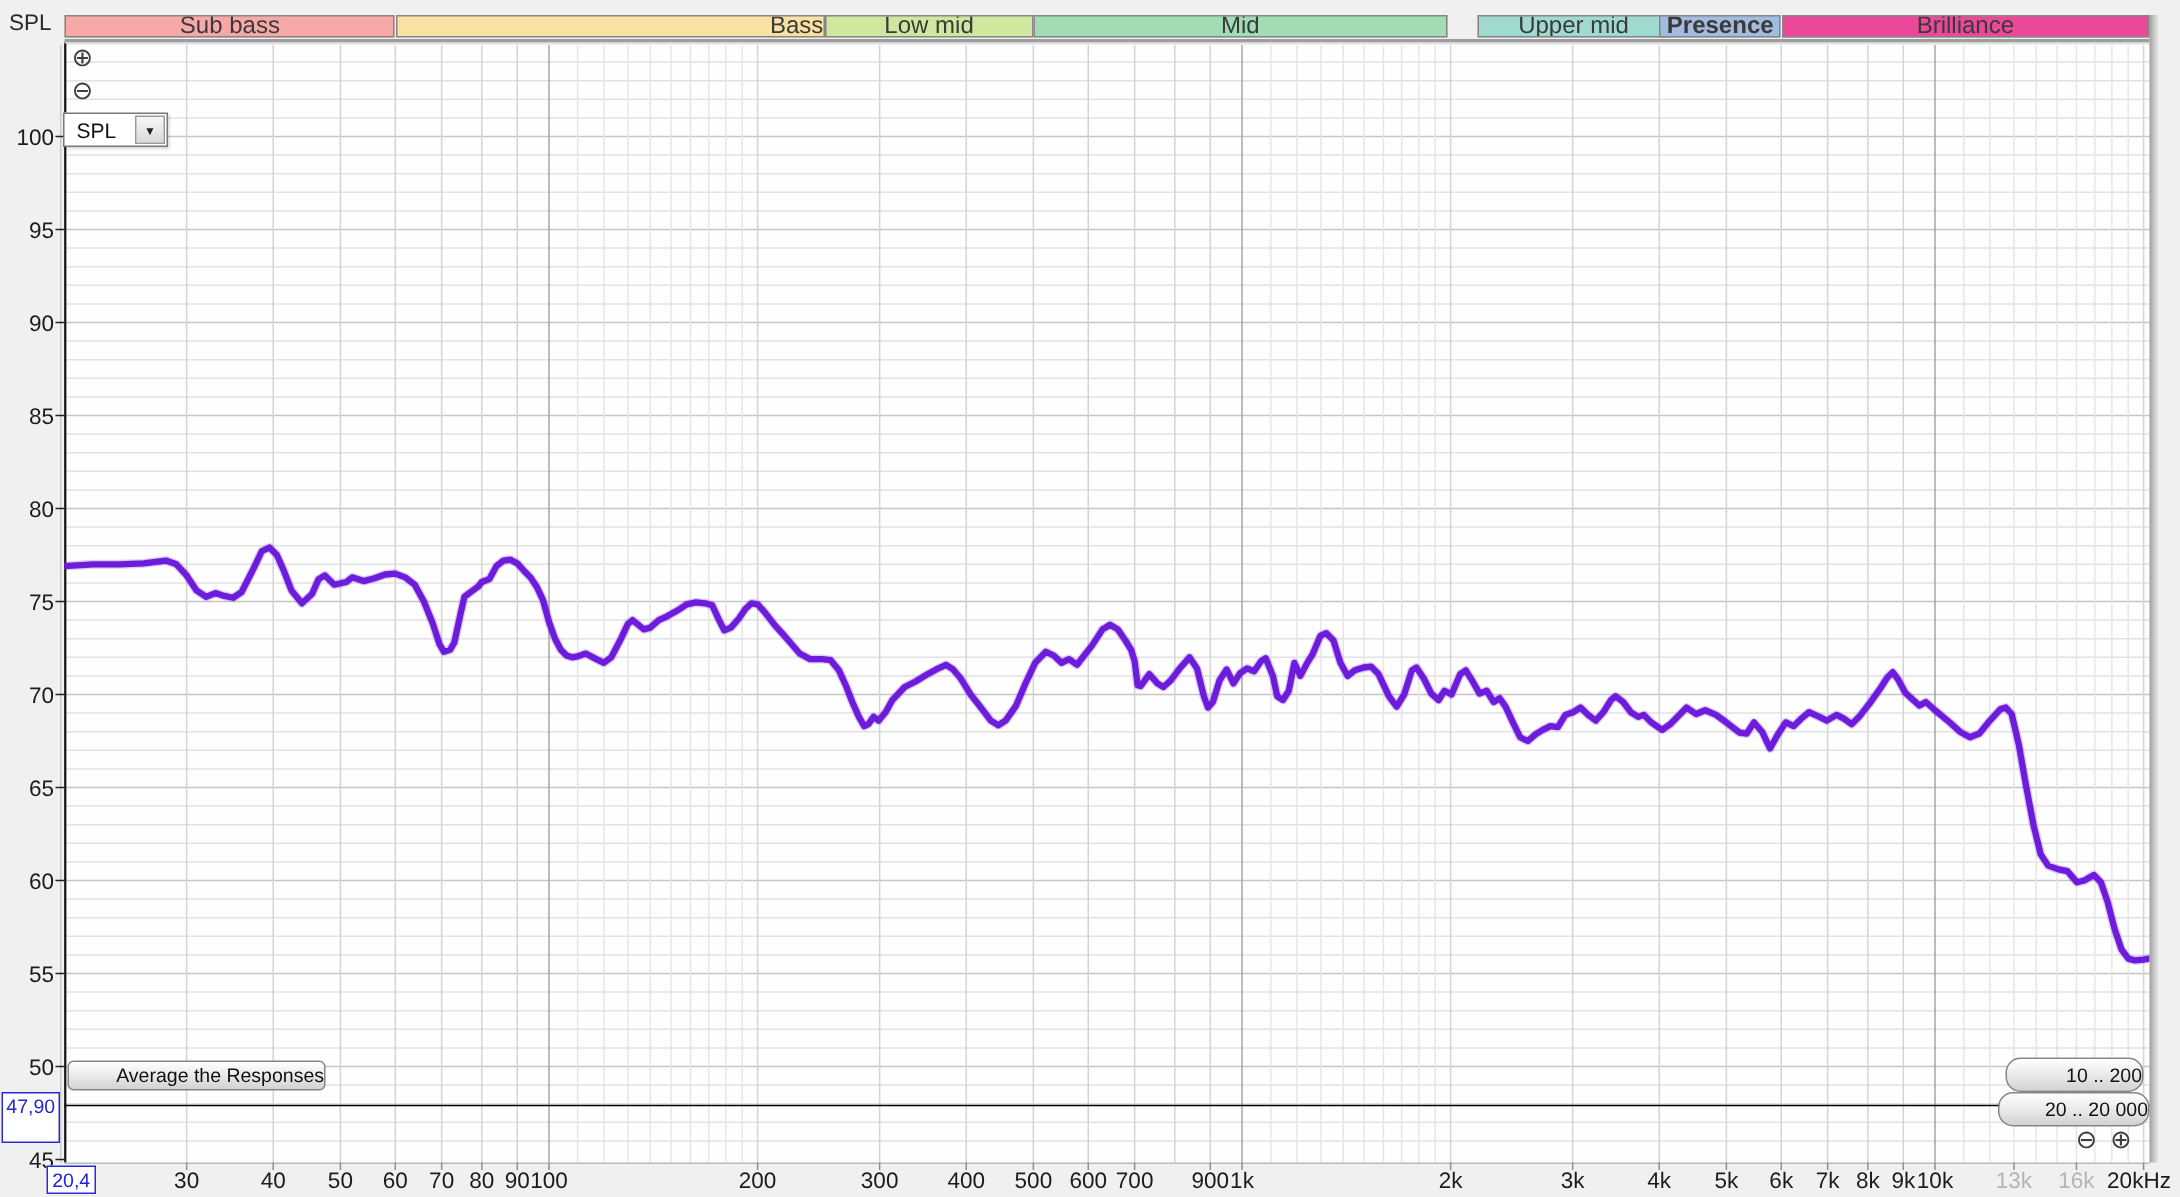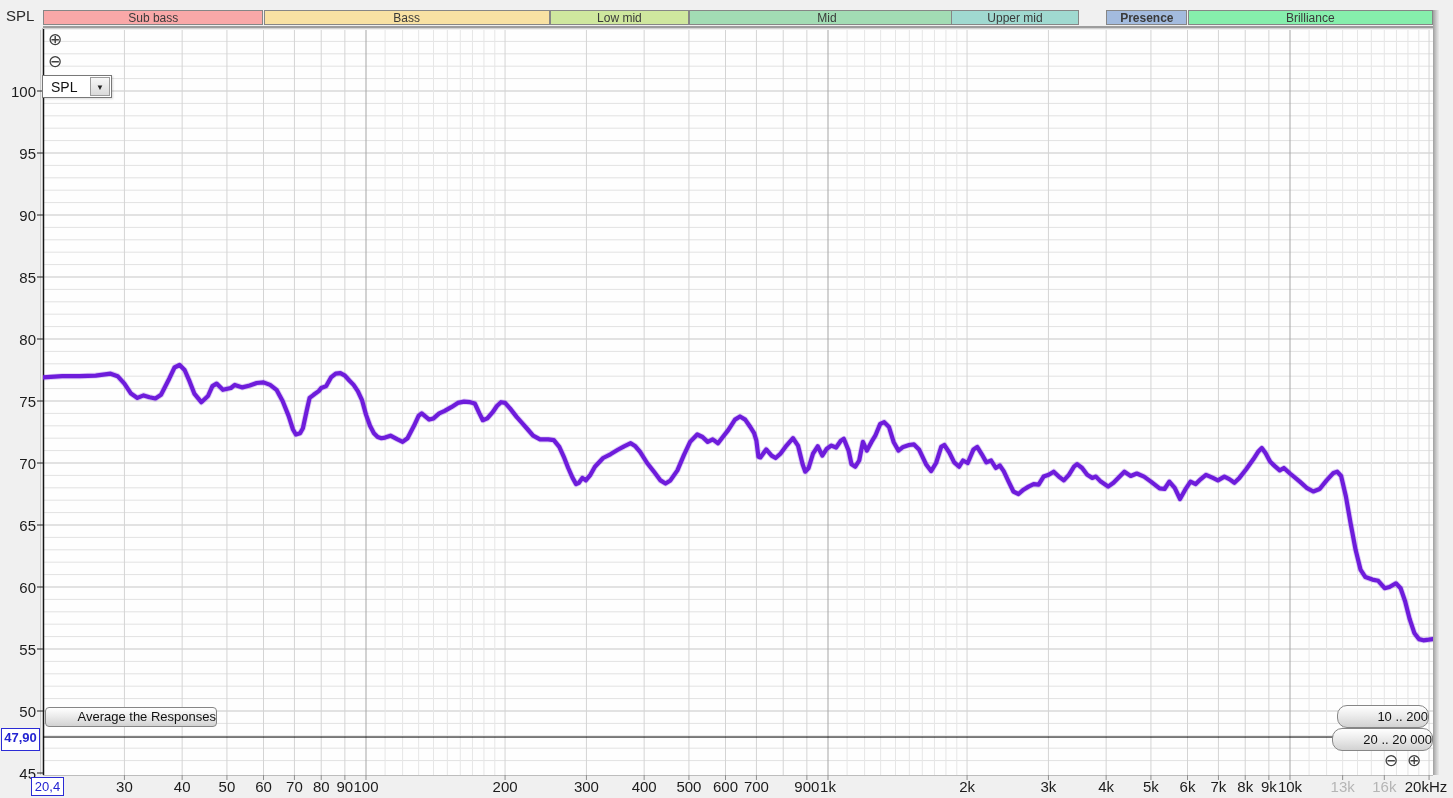--- a/index.html
+++ b/index.html
@@ -2,21 +2,21 @@
 <html><head>
 <meta charset="utf-8">
 <style>
   html,body{margin:0;padding:0;background:#f0f0f0;}
   #app{position:relative;width:1453px;height:798px;background:#f0f0f0;overflow:hidden;
        font-family:"Liberation Sans",sans-serif;-webkit-font-smoothing:antialiased;}
   #chart-svg{position:absolute;left:0;top:0;}
   svg text{font-family:"Liberation Sans",sans-serif;}
   .axis-title{position:absolute;left:6px;top:7px;font-size:15px;color:#2a2a2a;}
   .band{position:absolute;top:10px;height:15px;border:1px solid #868686;box-sizing:border-box;
-        text-align:center;font-size:12px;color:#3a3a3a;line-height:14px;overflow:hidden;white-space:nowrap;}
+        text-align:center;font-size:16px;color:#3a3a3a;line-height:14px;overflow:hidden;white-space:nowrap;}
   .bands-shadow{position:absolute;left:43px;width:1390px;top:26px;height:2px;background:#9d9d9d;}
   .bands-shadow2{position:absolute;left:43px;width:1390px;top:28px;height:1px;background:#d2d2d2;}
   .right-groove{position:absolute;left:1433px;top:10px;width:6px;height:765px;
         background:linear-gradient(90deg,#9f9f9f,#cfcfcf 60%,#e9e9e9);}
   .circle-icon{position:absolute;width:18px;height:18px;font-family:"DejaVu Sans",sans-serif;
         font-size:17px;line-height:18px;color:#3f3f3f;text-align:center;cursor:pointer;user-select:none;}
   .combo{position:absolute;left:42px;top:75px;width:70px;height:23px;background:#ffffff;
         border:1px solid #787878;box-sizing:border-box;box-shadow:1px 1px 2px rgba(0,0,0,0.15);}
   .combo-value{position:absolute;left:8px;top:1px;font-size:14px;line-height:20px;color:#111;}
   .combo-btn{position:absolute;right:1px;top:1px;bottom:1px;width:20px;
@@ -24,21 +24,21 @@
         font-size:8px;color:#222;text-align:center;line-height:19px;cursor:pointer;}
   .push-btn{position:absolute;box-sizing:border-box;border:1px solid #868686;
         background:linear-gradient(#ffffff,#ececec 45%,#d2d2d2);color:#111;
         font-size:13px;text-align:right;cursor:pointer;
         font-family:"Liberation Sans",sans-serif;}
   .btn-avg{left:45px;top:707px;width:172px;height:20px;border-radius:4px;line-height:18px;}
   .btn-r1{left:1337px;top:705px;width:92px;height:23px;border-radius:10px;line-height:21px;}
   .btn-r2{left:1332px;top:728px;width:101px;height:23px;border-radius:10px;line-height:21px;}
   .cursor-box{position:absolute;background:#ffffff;border:1px solid #2b2bd5;color:#2424d2;
         font-size:13px;text-align:center;box-sizing:border-box;}
-  .cur-y{left:1px;top:728px;width:39px;height:23px;line-height:17px;font-weight:bold;}
+  .cur-y{left:1px;top:728px;width:39px;height:34px;line-height:17px;}
   .cur-x{left:31px;top:777px;width:33px;height:19px;line-height:17px;}
 </style>
 </head>
 <body>
 
 <div id="app">
 
   <svg id="chart-svg" width="1453" height="798">
       <rect x="43" y="30" width="1390" height="745" fill="#fefefe"></rect>
       <clipPath id="plotclip">
@@ -240,26 +240,26 @@
       <text x="1384.3034319870374" y="792" text-anchor="middle" font-size="15px" fill="#b5b5b5">16k</text>
       <line x1="1429.0758579967594" y1="775" x2="1429.0758579967594" y2="780" stroke="#8f8f8f" stroke-width="1"></line>
       <text x="1426" y="792" text-anchor="middle" font-size="15px" fill="#1c1c1c">20kHz</text>
       <line x1="43" y1="737.0400000000001" x2="1433" y2="737.0400000000001" stroke="#000" stroke-width="1"></line>
       <path d="M43.1,377.4L62.2,376.2L79.7,376.2L95.7,375.6L110.6,373.7L117.6,376.2L124.4,383.6L131.0,393.6L137.4,397.9L143.6,395.4L149.5,397.3L155.4,398.5L161.0,394.8L169.2,378.7L174.5,367.5L179.6,365.0L184.6,370.0L189.5,381.2L194.3,393.6L201.3,402.2L208.0,396.0L212.4,386.1L216.6,383.6L222.9,389.8L230.9,388.0L234.8,384.9L242.4,387.4L249.7,385.5L256.7,383.0L263.5,382.4L270.1,384.9L276.5,389.8L282.6,401.0L288.6,415.9L293.0,429.5L295.9,434.5L300.1,433.2L302.9,428.3L306.9,409.7L309.6,397.9L313.6,394.8L318.7,391.1L321.2,388.0L326.2,386.1L331.0,377.4L335.7,373.7L340.4,373.1L344.9,375.6L349.3,380.5L353.6,384.9L357.8,391.1L361.9,399.8L366.0,414.6L370.0,425.8L373.9,433.2L377.7,437.0L381.4,438.2L385.1,437.6L390.5,435.7L397.5,439.4L402.6,441.9L407.5,438.2L414.0,425.8L418.6,415.9L421.7,413.4L426.2,417.1L429.2,419.6L433.5,418.4L439.2,413.4L444.7,410.9L451.3,407.2L457.8,402.9L464.0,401.6L470.1,402.2L474.8,403.5L479.4,413.4L482.8,420.2L487.3,418.4L492.7,412.2L496.9,406.0L501.0,402.2L505.1,402.9L510.0,408.4L516.8,417.1L522.4,423.3L527.8,429.5L533.1,435.7L540.0,439.4L548.2,439.4L553.8,440.1L559.3,446.9L563.8,456.8L568.2,468.0L572.6,477.9L576.1,484.1L578.9,482.8L582.4,477.9L585.8,480.4L590.4,474.8L594.9,466.7L603.1,458.0L610.4,454.3L617.4,450.0L624.1,446.3L630.7,443.2L635.4,446.3L640.1,451.8L647.1,463.0L654.4,472.3L660.5,480.4L665.5,483.5L670.4,480.4L677.4,470.4L684.0,454.9L690.1,441.9L697.2,434.5L702.5,437.0L707.7,441.9L712.7,439.4L718.0,443.2L722.8,437.0L728.2,430.1L735.0,419.6L740.0,416.5L745.2,419.6L750.3,427.0L754.1,433.2L756.4,440.7L758.4,456.8L760.4,457.4L766.2,449.4L771.6,455.6L775.6,458.0L780.4,453.7L786.5,445.6L793.0,438.2L798.0,445.6L802.6,464.2L805.3,471.7L808.6,468.0L813.0,453.7L817.7,446.3L822.3,455.6L826.8,448.7L831.4,445.6L836.1,447.5L840.8,440.7L843.8,438.8L848.6,450.6L851.5,464.2L855.3,466.7L859.2,460.5L862.9,441.9L866.9,450.6L871.5,441.9L875.3,435.7L880.2,423.9L884.2,422.1L889.0,427.0L893.6,441.9L898.4,450.6L903.2,446.9L909.1,445.0L914.0,444.4L919.0,449.4L926.0,464.2L931.1,471.1L936.1,463.0L941.2,446.9L944.3,445.0L949.3,452.5L954.2,462.4L959.1,466.7L963.0,460.5L967.7,463.0L973.5,449.4L977.2,446.9L981.8,454.3L986.4,462.4L991.1,460.5L995.8,468.0L999.8,465.5L1003.7,471.1L1008.6,481.6L1013.4,491.5L1018.5,494.0L1023.5,489.7L1028.5,486.6L1033.6,484.1L1038.6,484.7L1043.6,476.6L1048.7,474.8L1053.7,471.7L1058.8,476.6L1063.8,480.4L1068.9,474.8L1074.0,466.7L1077.1,464.2L1082.1,468.0L1087.2,474.8L1092.2,477.9L1095.9,476.6L1100.8,481.6L1108.1,486.6L1113.5,482.8L1124.4,471.7L1130.7,476.0L1136.8,473.5L1144.0,476.6L1150.9,481.6L1159.6,488.4L1164.5,489.0L1169.3,481.6L1174.7,487.8L1180.0,499.0L1185.2,489.7L1190.5,481.6L1195.7,484.1L1200.8,479.1L1206.0,474.8L1212.9,477.9L1217.9,480.4L1224.4,476.6L1229.3,479.1L1234.4,482.8L1239.4,477.9L1246.2,469.2L1253.3,459.3L1258.1,451.8L1261.8,448.1L1265.5,453.1L1270.2,461.8L1274.8,466.1L1279.7,470.4L1283.9,468.0L1290.0,473.5L1299.8,481.6L1306.6,487.8L1313.3,491.5L1319.6,489.0L1326.6,480.4L1333.5,472.9L1337.2,471.7L1341.1,476.0L1345.9,496.5L1350.7,523.8L1355.6,549.8L1360.5,569.6L1365.4,577.1L1372.4,579.6L1378.2,580.8L1384.7,588.2L1389.5,587.0L1395.9,583.3L1400.6,588.2L1405.1,601.3L1409.7,619.2L1414.3,632.9L1418.9,639.1L1423.4,640.3L1428.8,639.7L1433.0,639.1" fill="none" stroke="#6e1cdb" stroke-width="6" stroke-opacity="0.22" stroke-linejoin="round" stroke-linecap="round" clip-path="url(#plotclip)"></path>
       <path d="M43.1,377.4L62.2,376.2L79.7,376.2L95.7,375.6L110.6,373.7L117.6,376.2L124.4,383.6L131.0,393.6L137.4,397.9L143.6,395.4L149.5,397.3L155.4,398.5L161.0,394.8L169.2,378.7L174.5,367.5L179.6,365.0L184.6,370.0L189.5,381.2L194.3,393.6L201.3,402.2L208.0,396.0L212.4,386.1L216.6,383.6L222.9,389.8L230.9,388.0L234.8,384.9L242.4,387.4L249.7,385.5L256.7,383.0L263.5,382.4L270.1,384.9L276.5,389.8L282.6,401.0L288.6,415.9L293.0,429.5L295.9,434.5L300.1,433.2L302.9,428.3L306.9,409.7L309.6,397.9L313.6,394.8L318.7,391.1L321.2,388.0L326.2,386.1L331.0,377.4L335.7,373.7L340.4,373.1L344.9,375.6L349.3,380.5L353.6,384.9L357.8,391.1L361.9,399.8L366.0,414.6L370.0,425.8L373.9,433.2L377.7,437.0L381.4,438.2L385.1,437.6L390.5,435.7L397.5,439.4L402.6,441.9L407.5,438.2L414.0,425.8L418.6,415.9L421.7,413.4L426.2,417.1L429.2,419.6L433.5,418.4L439.2,413.4L444.7,410.9L451.3,407.2L457.8,402.9L464.0,401.6L470.1,402.2L474.8,403.5L479.4,413.4L482.8,420.2L487.3,418.4L492.7,412.2L496.9,406.0L501.0,402.2L505.1,402.9L510.0,408.4L516.8,417.1L522.4,423.3L527.8,429.5L533.1,435.7L540.0,439.4L548.2,439.4L553.8,440.1L559.3,446.9L563.8,456.8L568.2,468.0L572.6,477.9L576.1,484.1L578.9,482.8L582.4,477.9L585.8,480.4L590.4,474.8L594.9,466.7L603.1,458.0L610.4,454.3L617.4,450.0L624.1,446.3L630.7,443.2L635.4,446.3L640.1,451.8L647.1,463.0L654.4,472.3L660.5,480.4L665.5,483.5L670.4,480.4L677.4,470.4L684.0,454.9L690.1,441.9L697.2,434.5L702.5,437.0L707.7,441.9L712.7,439.4L718.0,443.2L722.8,437.0L728.2,430.1L735.0,419.6L740.0,416.5L745.2,419.6L750.3,427.0L754.1,433.2L756.4,440.7L758.4,456.8L760.4,457.4L766.2,449.4L771.6,455.6L775.6,458.0L780.4,453.7L786.5,445.6L793.0,438.2L798.0,445.6L802.6,464.2L805.3,471.7L808.6,468.0L813.0,453.7L817.7,446.3L822.3,455.6L826.8,448.7L831.4,445.6L836.1,447.5L840.8,440.7L843.8,438.8L848.6,450.6L851.5,464.2L855.3,466.7L859.2,460.5L862.9,441.9L866.9,450.6L871.5,441.9L875.3,435.7L880.2,423.9L884.2,422.1L889.0,427.0L893.6,441.9L898.4,450.6L903.2,446.9L909.1,445.0L914.0,444.4L919.0,449.4L926.0,464.2L931.1,471.1L936.1,463.0L941.2,446.9L944.3,445.0L949.3,452.5L954.2,462.4L959.1,466.7L963.0,460.5L967.7,463.0L973.5,449.4L977.2,446.9L981.8,454.3L986.4,462.4L991.1,460.5L995.8,468.0L999.8,465.5L1003.7,471.1L1008.6,481.6L1013.4,491.5L1018.5,494.0L1023.5,489.7L1028.5,486.6L1033.6,484.1L1038.6,484.7L1043.6,476.6L1048.7,474.8L1053.7,471.7L1058.8,476.6L1063.8,480.4L1068.9,474.8L1074.0,466.7L1077.1,464.2L1082.1,468.0L1087.2,474.8L1092.2,477.9L1095.9,476.6L1100.8,481.6L1108.1,486.6L1113.5,482.8L1124.4,471.7L1130.7,476.0L1136.8,473.5L1144.0,476.6L1150.9,481.6L1159.6,488.4L1164.5,489.0L1169.3,481.6L1174.7,487.8L1180.0,499.0L1185.2,489.7L1190.5,481.6L1195.7,484.1L1200.8,479.1L1206.0,474.8L1212.9,477.9L1217.9,480.4L1224.4,476.6L1229.3,479.1L1234.4,482.8L1239.4,477.9L1246.2,469.2L1253.3,459.3L1258.1,451.8L1261.8,448.1L1265.5,453.1L1270.2,461.8L1274.8,466.1L1279.7,470.4L1283.9,468.0L1290.0,473.5L1299.8,481.6L1306.6,487.8L1313.3,491.5L1319.6,489.0L1326.6,480.4L1333.5,472.9L1337.2,471.7L1341.1,476.0L1345.9,496.5L1350.7,523.8L1355.6,549.8L1360.5,569.6L1365.4,577.1L1372.4,579.6L1378.2,580.8L1384.7,588.2L1389.5,587.0L1395.9,583.3L1400.6,588.2L1405.1,601.3L1409.7,619.2L1414.3,632.9L1418.9,639.1L1423.4,640.3L1428.8,639.7L1433.0,639.1" fill="none" stroke="#6e1cdb" stroke-width="4.2" stroke-linejoin="round" stroke-linecap="round" clip-path="url(#plotclip)"></path>
     </svg>
 
   <div id="bands-layer">
       <div class="band" style="left: 43.0759px; width: 220.43px; background: rgb(249, 168, 168);"><span>Sub bass</span></div>
-      <div class="band" style="left: 263.506px; width: 286.342px; background: rgb(248, 225, 163);"><span>Bass</span></div>
+      <div class="band" style="left: 263.506px; width: 286.342px; background: rgb(248, 225, 163); text-align: right;"><span>Bass</span></div>
       <div class="band" style="left: 549.848px; width: 139.076px; background: rgb(207, 231, 158);"><span>Low mid</span></div>
       <div class="band" style="left: 688.924px; width: 276px; background: rgb(162, 220, 180);"><span>Mid</span></div>
-      <div class="band" style="left: 951px; width: 128px; background: rgb(160, 217, 208);"><span>Upper mid</span></div>
+      <div class="band" style="left: 985px; width: 128px; background: rgb(160, 217, 208);"><span>Upper mid</span></div>
       <div class="band" style="left: 1106.15px; width: 81.3542px; background: rgb(163, 187, 222); font-weight: bold;"><span>Presence</span></div>
-      <div class="band" style="left: 1187.51px; width: 245.494px; background: #86efac;"><span>Brilliance</span></div>
+      <div class="band" style="left: 1187.51px; width: 245.494px; background: #ec4899;"><span>Brilliance</span></div>
     </div>
   <div class="bands-shadow"></div>
   <div class="bands-shadow2"></div>
   <div class="right-groove"></div>
 
   <div class="axis-title">SPL</div>
 
   <div class="circle-icon" style="left:46px;top:30px;">⊕</div>
   <div class="circle-icon" style="left:46px;top:52px;">⊖</div>
 

